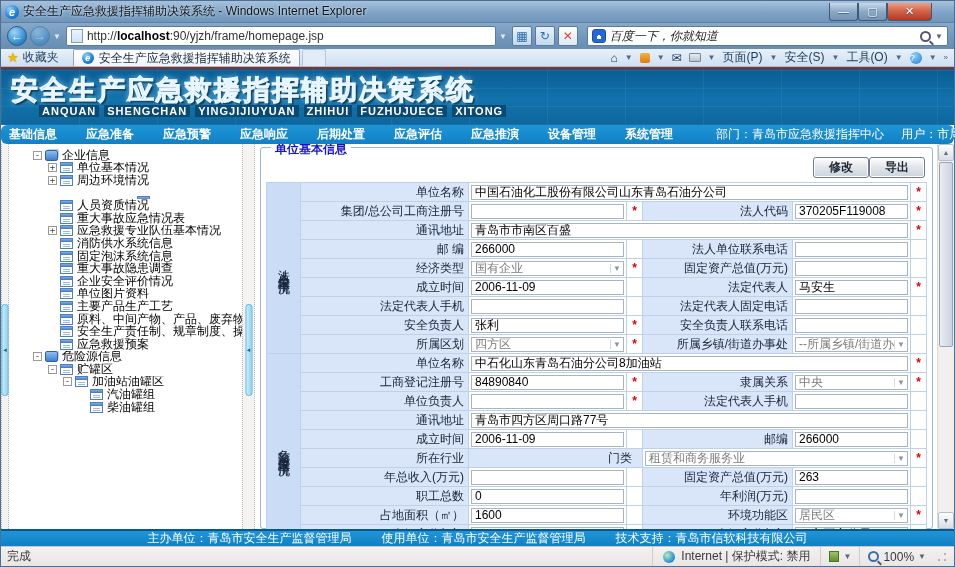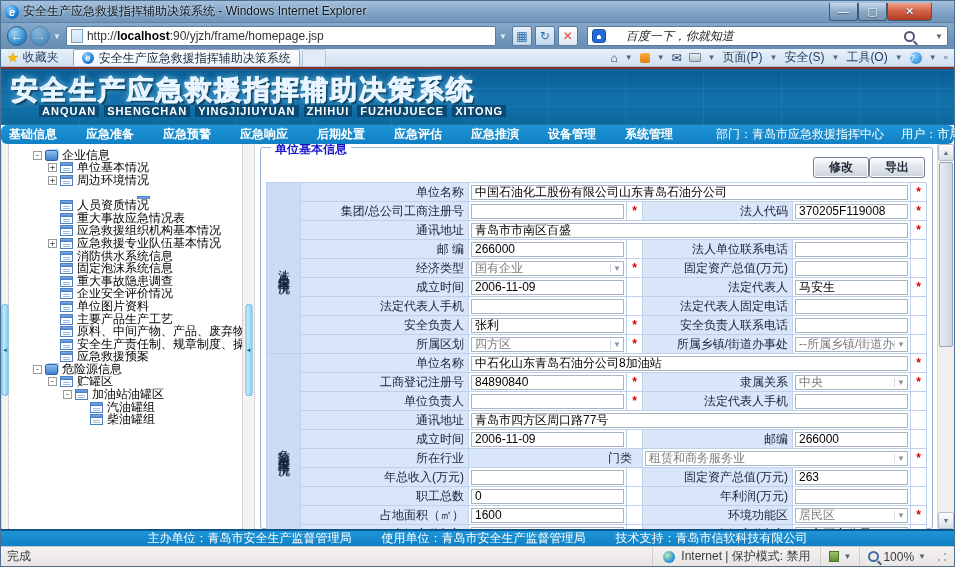--- a/index.html
+++ b/index.html
@@ -29,21 +29,21 @@
     display:flex; align-items:center; padding:0 4px; gap:4px; overflow:hidden; white-space:nowrap; }
   .addrfield .pg { width:12px; height:14px; border:1px solid #7aa0c4; background:linear-gradient(180deg,#eaf4fd,#cfe4f6); flex:none; }
   .url { color:#333; }
   .url b { color:#000; }
   .addricon { width:20px; height:20px; border:1px solid transparent; border-radius:2px; display:flex; align-items:center; justify-content:center;
     color:#eef6fc; font-size:12px; flex:none; }
   .addricon.box { background:linear-gradient(180deg,#e8f1fa,#c4d8ec); border-color:#5a7c9c; color:#2c6da8; }
   .stopx { color:#e04438; font-weight:bold; background:linear-gradient(180deg,#fdfdfd,#dfe8f2); border:1px solid #5a7c9c; border-radius:2px;
     width:20px; height:20px; text-align:center; line-height:18px; flex:none; }
   .searchbox { margin-left:6px; flex:1; height:20px; background:#fff; border:1px solid #5a7c9c; border-radius:2px;
-    display:flex; align-items:center; padding:0 4px; gap:20px; overflow:hidden; }
+    display:flex; align-items:center; padding:0 4px; gap:4px; overflow:hidden; }
   .baidu { width:14px; height:14px; border-radius:3px; background:radial-gradient(circle at 50% 60%,#fff 0 2px,#2569d8 2px); flex:none; border:1px solid #1c4fa8; }
   .searchtext { flex:1; color:#222; font-style:italic; white-space:nowrap; overflow:hidden; }
   .mag { width:11px; height:11px; border:2px solid #557; border-radius:50%; position:relative; flex:none; }
   .mag::after { content:""; position:absolute; width:5px; height:2px; background:#557; transform:rotate(45deg); left:7px; top:9px; }
   .mini-drop { font-size:8px; color:#567; flex:none; }
 
   
   .favbar { height:18px; background:linear-gradient(180deg,#e9f1fa,#cfdff0); display:flex; align-items:center; padding:0 6px; border-bottom:1px solid #a9bed3; }
   .star { color:#f5b900; font-size:13px; margin-right:4px; text-shadow:0 0 1px #a67c00; }
   .favlabel { color:#1a3a5c; margin-right:14px; }
@@ -262,25 +262,20 @@
         </div>
         <div class="tree-row" style="padding-left: 39px;">
           <span class="tg empty"></span>
           <span class="ti doc"></span>
           <span class="tree-label">人员资质情况</span>
         </div>
         <div class="tree-row" style="padding-left: 39px;">
           <span class="tg empty"></span>
           <span class="ti doc"></span>
           <span class="tree-label">重大事故应急情况表</span>
-        </div>
-        <div class="tree-row" style="padding-left: 39px;">
-          <span class="tg empty"></span>
-          <span class="ti doc"></span>
-          <span class="tree-label">应急救援组织机构基本情况</span>
         </div>
         <div class="tree-row" style="padding-left: 39px;">
           <span class="tg">+</span>
           <span class="ti doc"></span>
           <span class="tree-label">应急救援专业队伍基本情况</span>
         </div>
         <div class="tree-row" style="padding-left: 39px;">
           <span class="tg empty"></span>
           <span class="ti doc"></span>
           <span class="tree-label">消防供水系统信息</span>

